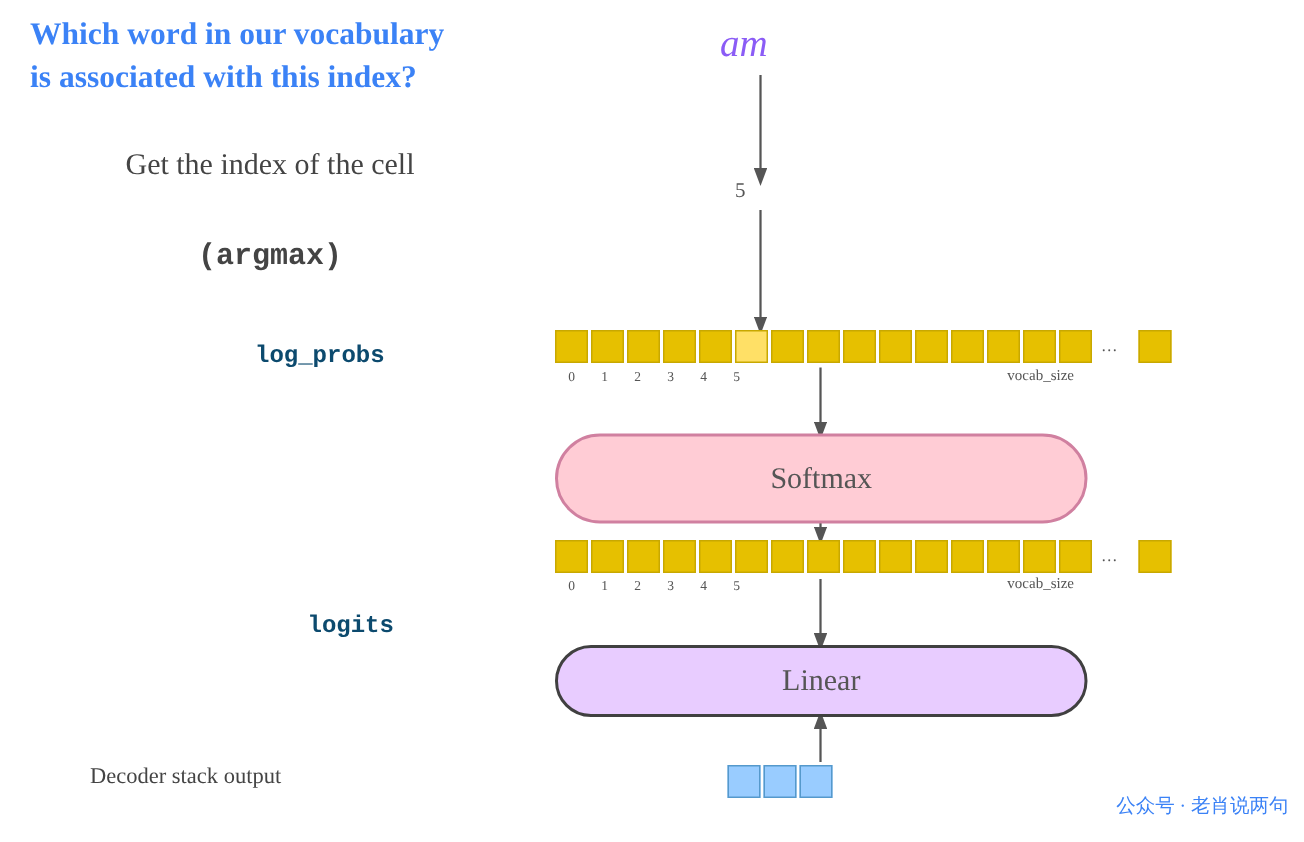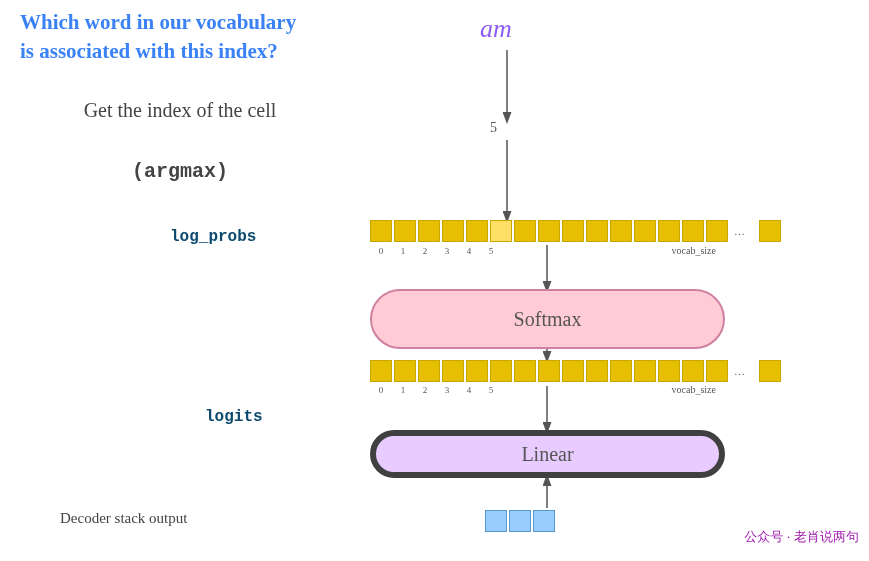--- a/index.html
+++ b/index.html
@@ -191,21 +191,21 @@
     }
 
     
     .linear-box {
       position: absolute;
       top: 430px;
       left: 0px;
       width: 355px;
       height: 48px;
       background: #e8ccff;
-      border: 6px solid #404040;
+      border: 2px solid #404040;
       border-radius: 30px;
       display: flex;
       align-items: center;
       justify-content: center;
     }
 
     .linear-text {
       font-size: 20px;
       color: #555;
       font-family: Georgia, serif;
@@ -253,21 +253,21 @@
       display: flex;
       align-items: center;
     }
 
     
     .watermark {
       position: absolute;
       bottom: 15px;
       right: 10px;
       font-size: 13px;
-      color: #a21caf;
+      color: #3b82f6;
     }
   </style>
 </head>
 <body>
 
 <div class="page">
 
   <div class="left-panel">
     <div class="question-text" style="white-space: pre-line;">Which word in our vocabulary
 is associated with this index?</div>

